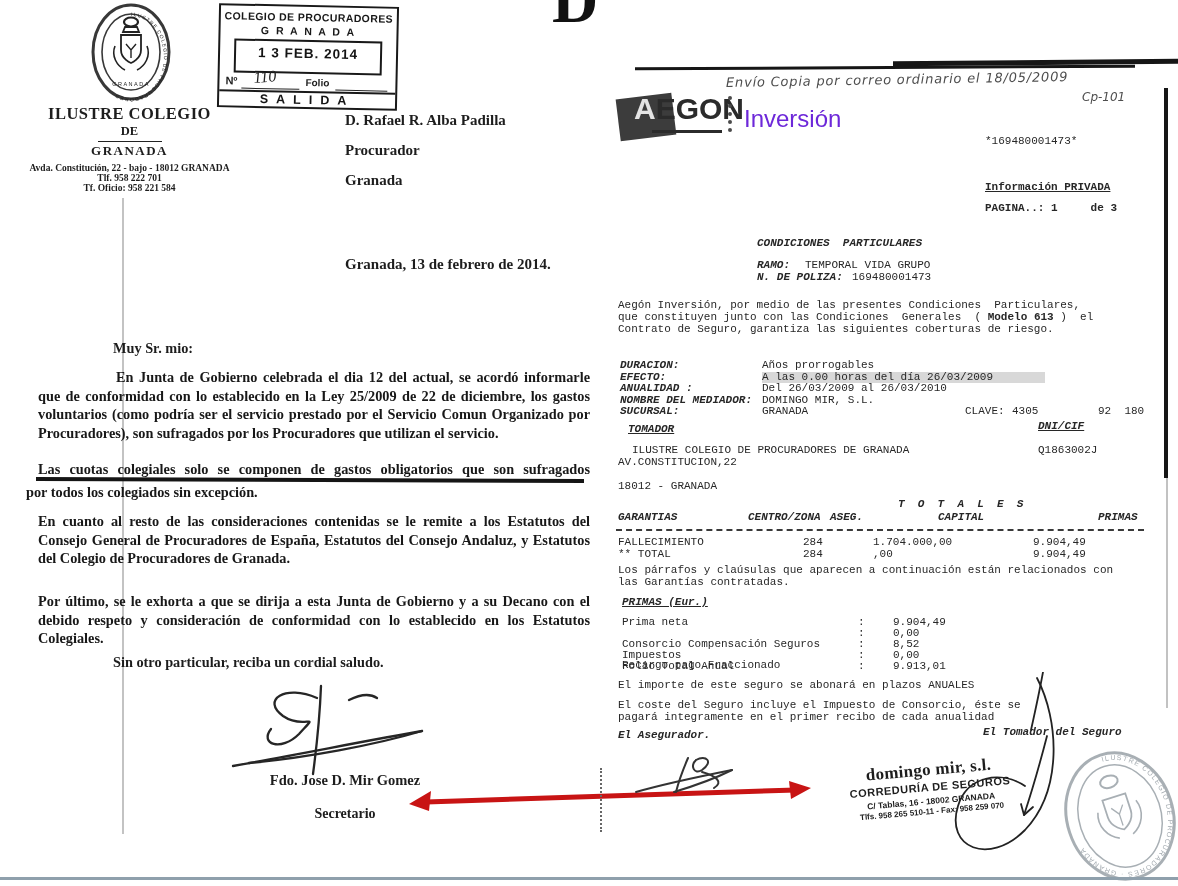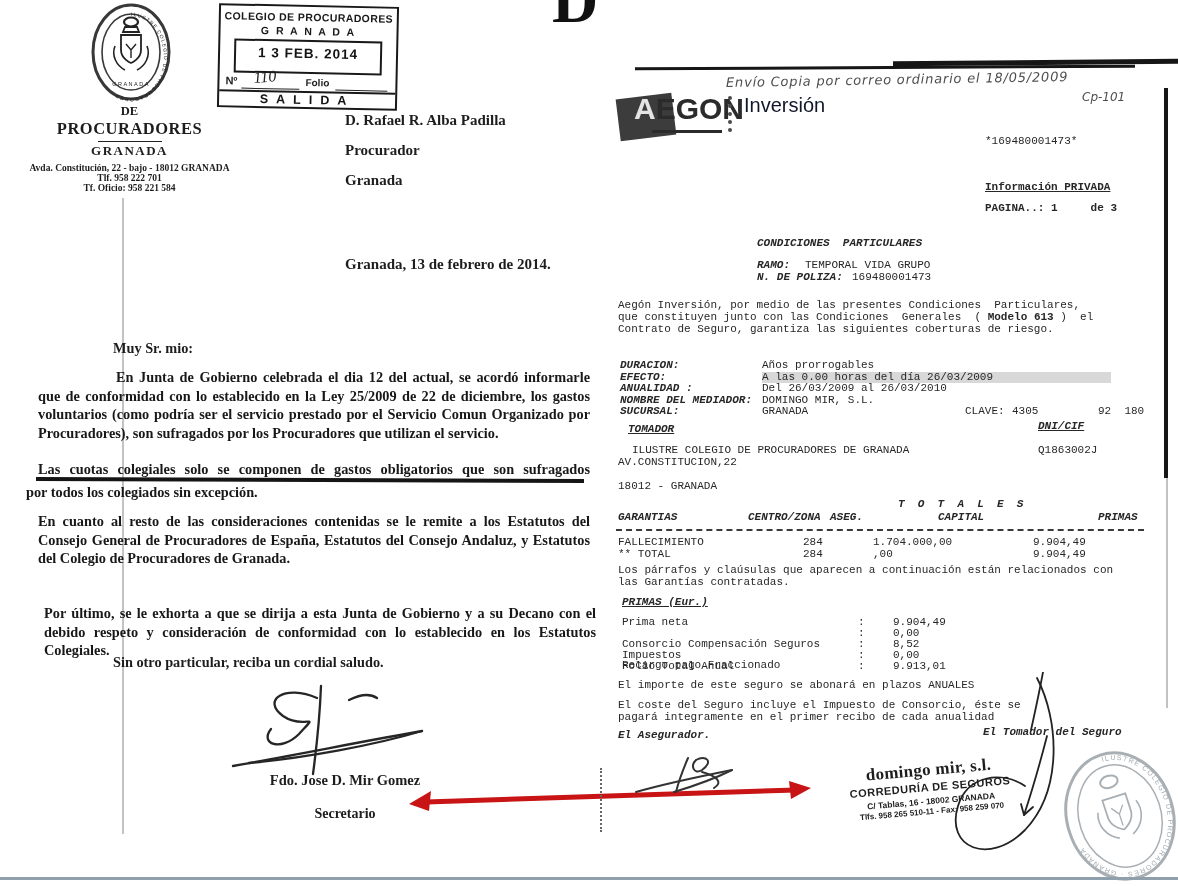--- a/index.html
+++ b/index.html
@@ -8,21 +8,21 @@
   .serif{font-family:"Liberation Serif",serif;color:#1d1d1d;}
   .sans{font-family:"Liberation Sans",sans-serif;color:#1d1d1d;}
   .mono{font-family:"Liberation Mono","DejaVu Sans Mono",monospace;color:#272727;
         font-size:11px;line-height:11.5px;white-space:pre;}
   .mb{font-weight:bold;}
   .mbi{font-weight:bold;font-style:italic;}
   .ul{text-decoration:underline;}
   .body-par{width:552px;font-size:14.3px;font-weight:600;line-height:18.6px;
             text-align:justify;color:#181818;}
   .just-last{text-align-last:justify;}
-  .hl{background:var(--highlight_gray,#d8d8d8);padding-right:118px;}
+  .hl{background:var(--highlight_gray,#d8d8d8);padding-right:52px;}
   .ralign{text-align:left;}
   .center{text-align:center;}
   .stampbox{border:2.5px solid var(--stamp_ink,#191919);}
   .fold{background:rgba(40,40,40,.28);}
   .handwrite{font-family:"DejaVu Sans",sans-serif;font-style:italic;color:#4e4e4e;}
   svg{display:block;}
 </style>
 </head>
 <body>
 
@@ -58,22 +58,22 @@
       <div class="abs sans mb" style="left:6px;top:69px;font-size:11px;">Nº</div>
       <div class="abs" style="left:22px;top:82px;width:58px;border-bottom:1.5px solid #222;"></div>
       <div class="abs serif" style="left:34px;top:62px;font-size:16px;font-style:italic;transform:rotate(-6deg);color:#222;">110</div>
       <div class="abs sans mb" style="left:86px;top:70px;font-size:10px;">Folio</div>
       <div class="abs" style="left:116px;top:82px;width:52px;border-bottom:1.5px solid #222;"></div>
       <div class="abs" style="left:0;right:0;top:84px;border-top:2.5px solid var(--stamp_ink,#191919);"></div>
       <div class="abs sans mb center" style="left:0;right:0;top:86px;font-size:12.5px;letter-spacing:8px;color:#141414;">SALIDA</div>
     </div>
 
     <div class="abs center" style="left:12px;top:104px;width:235px;">
+      <div class="serif" style="font-size:16.5px;font-weight:bold;letter-spacing:.5px;">ILUSTRE COLEGIO</div>
       <div class="serif" style="font-size:12.5px;font-weight:bold;">DE</div>
-      <div class="serif" style="font-size:16.5px;font-weight:bold;letter-spacing:.5px;">PROCURADORES</div>
       <div style="width:64px;border-top:1.5px solid #222;margin:2px auto 1px;"></div>
       <div class="serif" style="font-size:13px;font-weight:bold;letter-spacing:1.5px;">GRANADA</div>
       <div class="serif" style="font-size:9.5px;font-weight:bold;margin-top:4px;">Avda. Constitución, 22 - bajo - 18012 GRANADA</div>
       <div class="serif" style="font-size:9.5px;font-weight:bold;">Tlf. 958 222 701</div>
       <div class="serif" style="font-size:9.5px;font-weight:bold;">Tf. Oficio: 958 221 584</div>
     </div>
 
     <div class="abs" style="left:345px;top:112px;">
       <div class="serif" style="font-size:15px;font-weight:600;">D. Rafael R. Alba Padilla</div>
       <div class="serif" style="font-size:15px;font-weight:600;margin-top:13px;">Procurador</div>
@@ -85,21 +85,21 @@
     <div class="abs serif" style="left:113px;top:340px;font-size:14.3px;font-weight:600;">Muy Sr. mio:</div>
 
     <div class="abs serif body-par" style="left:38px;top:368px;text-indent:78px;">En Junta de Gobierno celebrada el dia 12 del actual, se acordó informarle que de conformidad con lo establecido en la Ley 25/2009 de 22 de diciembre, los gastos voluntarios (como podría ser el servicio prestado por el Servicio Comun Organizado por Procuradores), son sufragados por los Procuradores que utilizan el servicio.</div>
 
     <div class="abs serif body-par just-last" style="left:38px;top:460px;">Las cuotas colegiales solo se componen de gastos obligatorios que son sufragados</div>
     <div class="abs" style="left:36px;top:478px;width:548px;height:3.5px;background:#151515;transform:rotate(.2deg);"></div>
     <div class="abs serif body-par" style="left:26px;top:483px;">por todos los colegiados sin excepción.</div>
 
     <div class="abs serif body-par" style="left:38px;top:512px;">En cuanto al resto de las consideraciones contenidas se le remite a los Estatutos del Consejo General de Procuradores de España, Estatutos del Consejo Andaluz, y Estatutos del Colegio de Procuradores de Granada.</div>
 
-    <div class="abs serif body-par" style="left:44px;top:592px;margin-top:12px;">Por último, se le exhorta a que se dirija a esta Junta de Gobierno y a su Decano con el debido respeto y consideración de conformidad con lo establecido en los Estatutos Colegiales.</div>
+    <div class="abs serif body-par" style="left:38px;top:592px;">Por último, se le exhorta a que se dirija a esta Junta de Gobierno y a su Decano con el debido respeto y consideración de conformidad con lo establecido en los Estatutos Colegiales.</div>
 
     <div class="abs serif" style="left:113px;top:654px;font-size:14.3px;font-weight:600;">Sin otro particular, reciba un cordial saludo.</div>
 
     <svg class="abs" style="left:225px;top:682px;" width="210" height="95" viewBox="0 0 210 95">
       <g fill="none" stroke="#262626" stroke-width="2.3" stroke-linecap="round">
         <path d="M 96,4 C 95,30 92,62 88,92"></path>
         <path d="M 92,16 C 60,2 36,18 58,34 C 80,49 96,28 74,52 C 56,70 34,62 46,47"></path>
         <path d="M 8,84 C 70,73 150,57 197,49"></path>
         <path d="M 197,49 C 150,63 80,76 24,81"></path>
         <path d="M 124,18 C 136,12 146,12 152,16"></path>
@@ -121,21 +121,21 @@
     <div class="abs" style="left:893px;top:60px;width:285px;height:5px;background:var(--scan_edge,#161616);transform:rotate(-.5deg);"></div>
     <div class="abs" style="left:1164px;top:88px;width:3.5px;height:390px;background:var(--scan_edge,#161616);"></div>
     <div class="abs" style="left:1166px;top:478px;width:2px;height:230px;background:#c2c2c2;"></div>
     <div class="abs" style="left:600px;top:768px;height:64px;border-left:2px dotted #666;"></div>
 
     <div class="abs" style="left:612px;top:90px;width:300px;height:50px;">
       <div class="abs" style="left:6px;top:6px;width:56px;height:42px;background:#3c3c3c;transform:rotate(-7deg);"></div>
       <div class="abs sans" style="left:22px;top:2px;font-size:30px;font-weight:bold;color:#2b2b2b;"><span style="color:#e4e4e4;">A</span><span>EGON</span></div>
       <div class="abs" style="left:40px;top:40px;width:70px;border-bottom:3px solid #2b2b2b;"></div>
       <div class="abs" style="left:116px;top:6px;height:36px;border-left:4px dotted #4a4a4a;"></div>
-      <div class="abs sans" style="left:132px;top:4px;font-size:20px;color:#0f172a;">Inversión</div>
+      <div class="abs sans" style="left:132px;top:15px;font-size:24px;color:#6d28d9;">Inversión</div>
     </div>
 
     <div class="abs handwrite" style="left:726px;top:72px;font-size:13px;letter-spacing:.8px;transform:rotate(-1deg);">Envío Copia por correo ordinario el 18/05/2009</div>
     <div class="abs handwrite" style="left:1082px;top:90px;font-size:12px;">Cp-101</div>
 
     <div class="abs mono" style="left:985px;top:136px;">*169480001473*</div>
     <div class="abs mono mb ul" style="left:985px;top:182px;">Información PRIVADA</div>
     <div class="abs mono mb" style="left:985px;top:203px;">PAGINA..: 1     de 3</div>
 
     <div class="abs mono mbi" style="left:757px;top:238px;">CONDICIONES  PARTICULARES</div>

